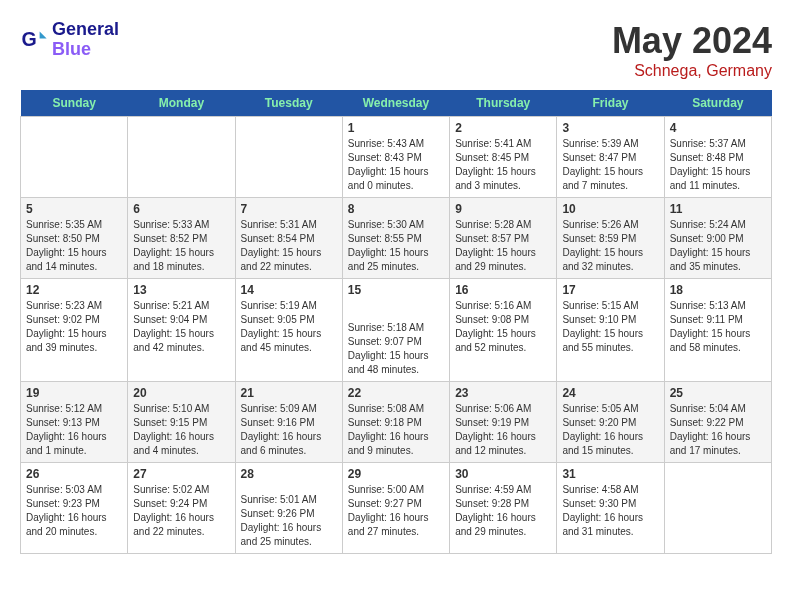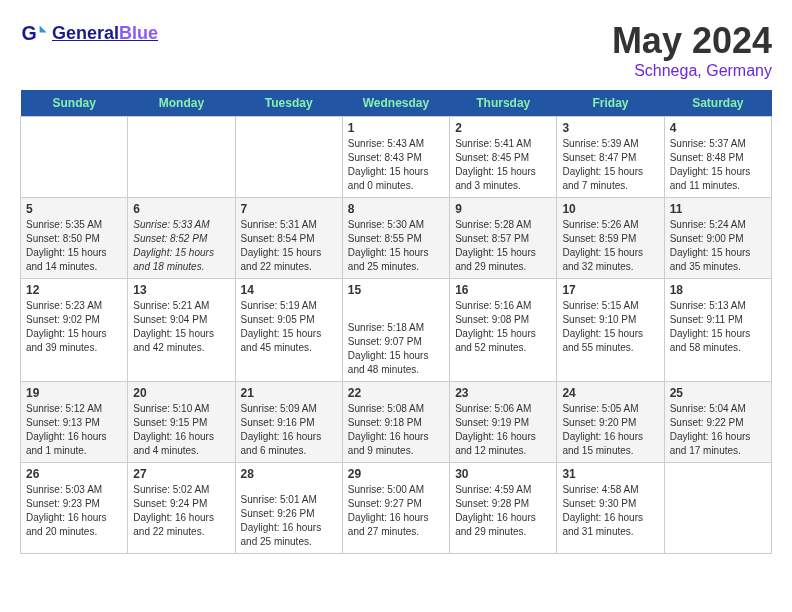--- a/index.html
+++ b/index.html
@@ -15,44 +15,43 @@
       justify-content: space-between;
       align-items: flex-start;
       margin-bottom: 10px;
     }
     .logo {
       display: flex;
       align-items: center;
     }
     .logo-text {
       display: flex;
-      flex-direction: row;
+      flex-direction: column;
       font-size: 18px;
       font-weight: bold;
       color: #1a1a8c;
       line-height: 1.1;
-      text-decoration: underline;
     }
     .logo-icon {
       width: 28px;
       height: 28px;
       margin-right: 4px;
     }
     .logo-blue { color: #8b5cf6; }
     .title-block {
       text-align: right;
     }
     .month-title {
       font-size: 36px;
       font-weight: bold;
       color: #333;
     }
     .location-title {
       font-size: 16px;
-      color: #6d28d9;
+      color: #b91c1c;
     }
     table {
       width: 100%;
       border-collapse: collapse;
       font-size: 11px;
     }
     th {
       background-color: #2255a4;
       color: #86efac;
       text-align: center;
@@ -158,21 +157,21 @@
       <tr>
         <td>
           <div class="day-num">5</div>
           <div class="day-info" style="white-space: pre-line;">Sunrise: 5:35 AM
 Sunset: 8:50 PM
 Daylight: 15 hours
 and 14 minutes.</div>
         </td>
         <td>
           <div class="day-num">6</div>
-          <div class="day-info" style="white-space: pre-line; font-style: italic;">Sunrise: 5:33 AM
+          <div class="day-info" style="white-space: pre-line;">Sunrise: 5:33 AM
 Sunset: 8:52 PM
 Daylight: 15 hours
 and 18 minutes.</div>
         </td>
         <td>
           <div class="day-num">7</div>
           <div class="day-info" style="white-space: pre-line;">Sunrise: 5:31 AM
 Sunset: 8:54 PM
 Daylight: 15 hours
 and 22 minutes.</div>

